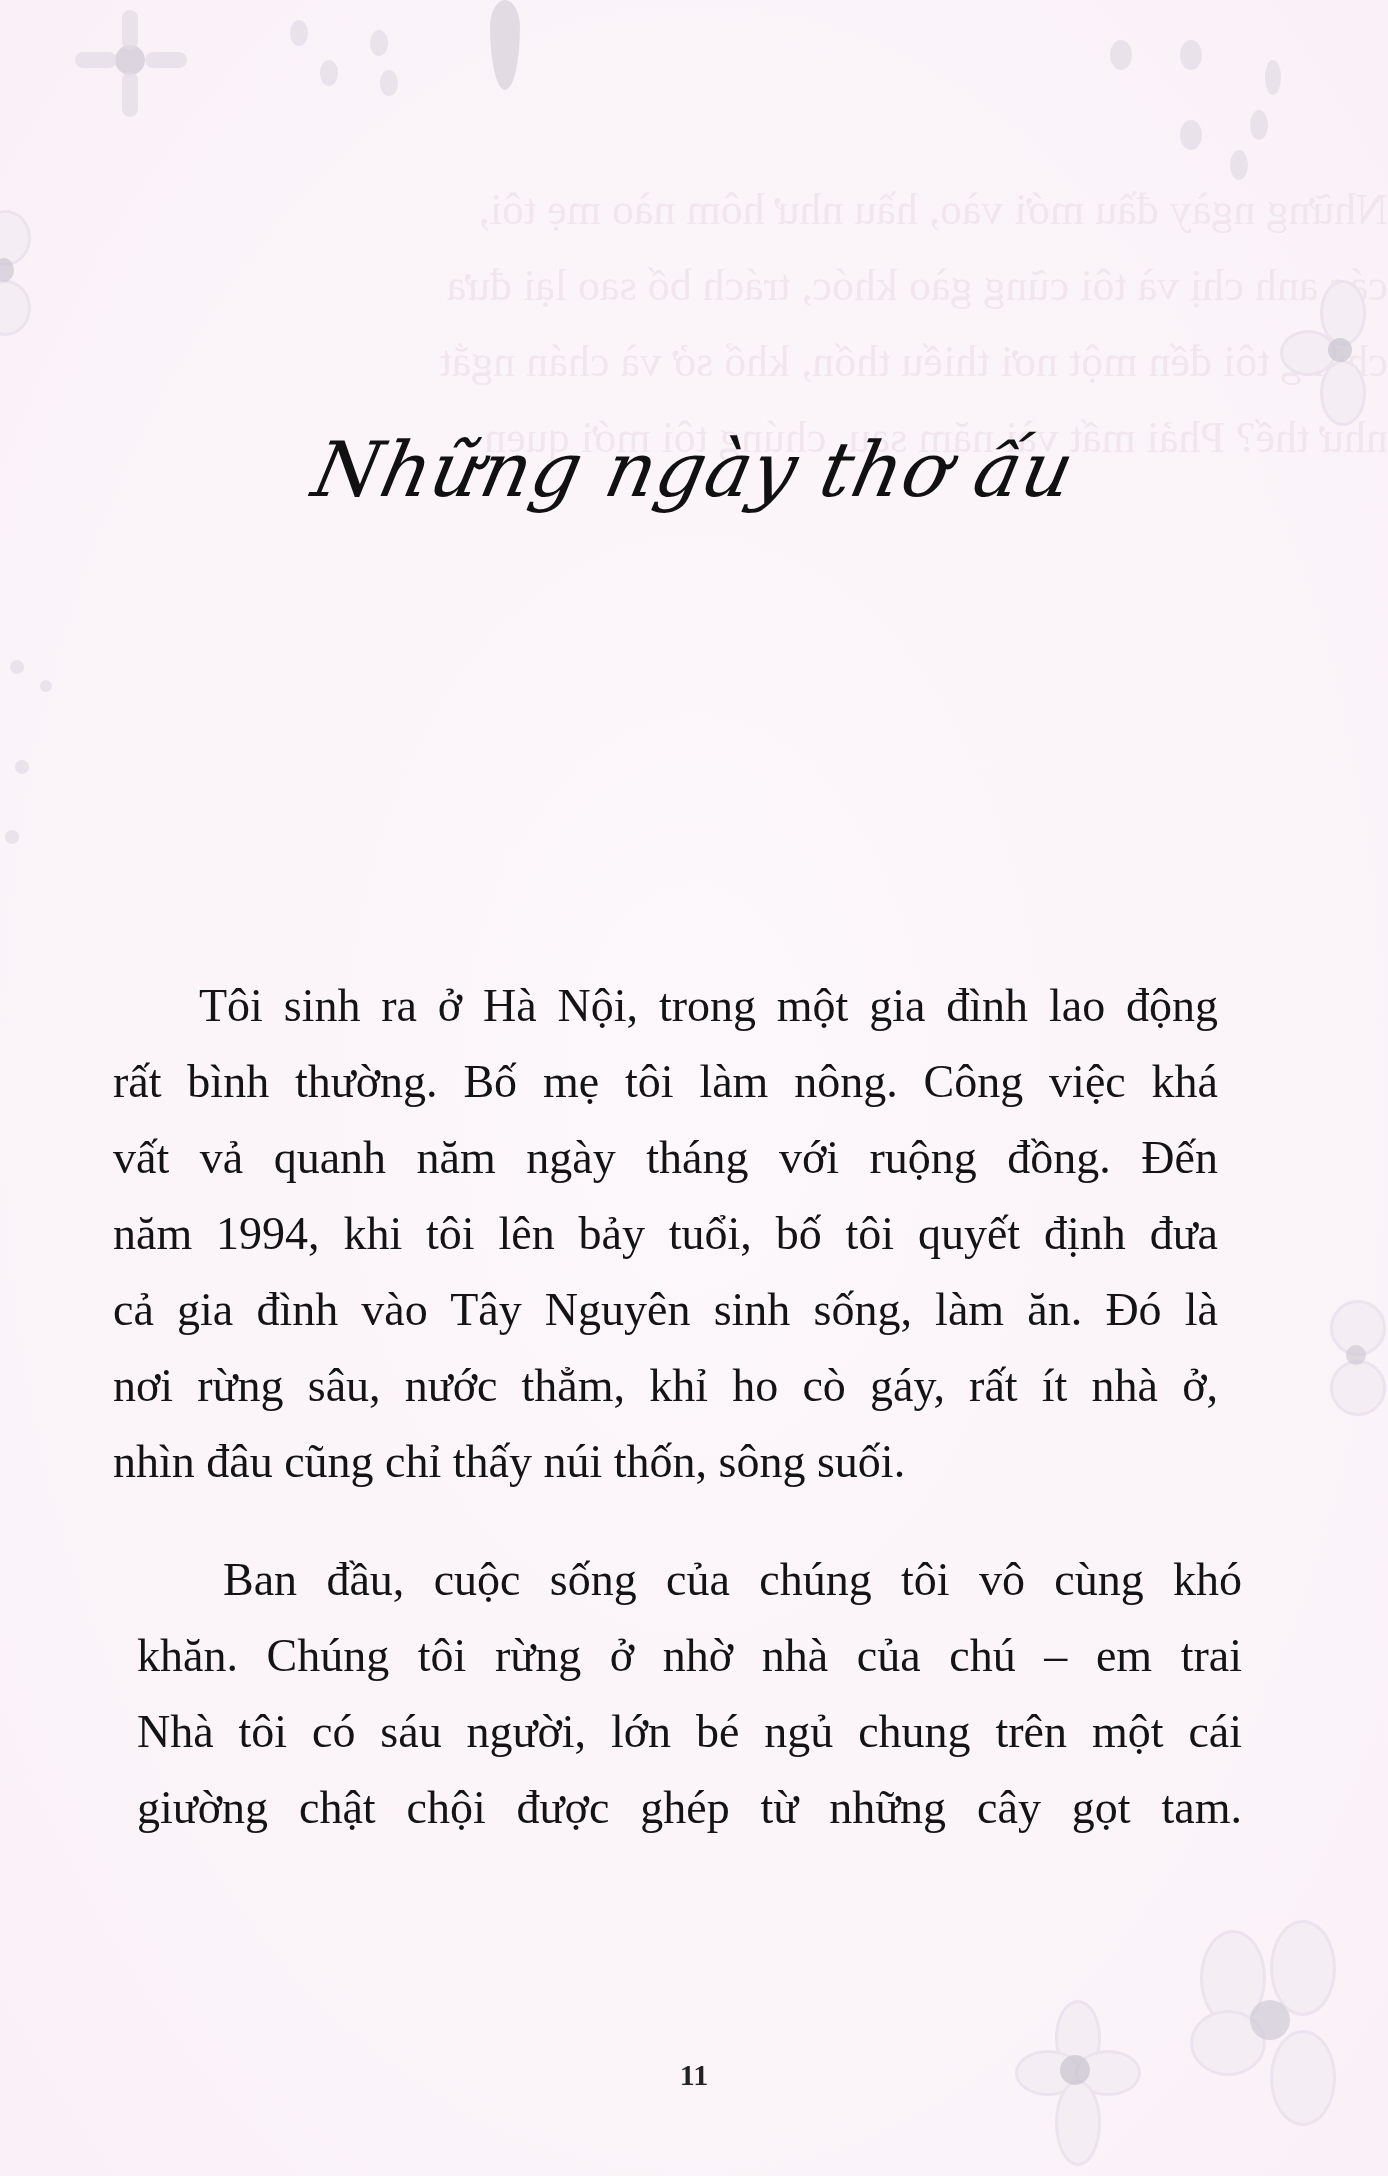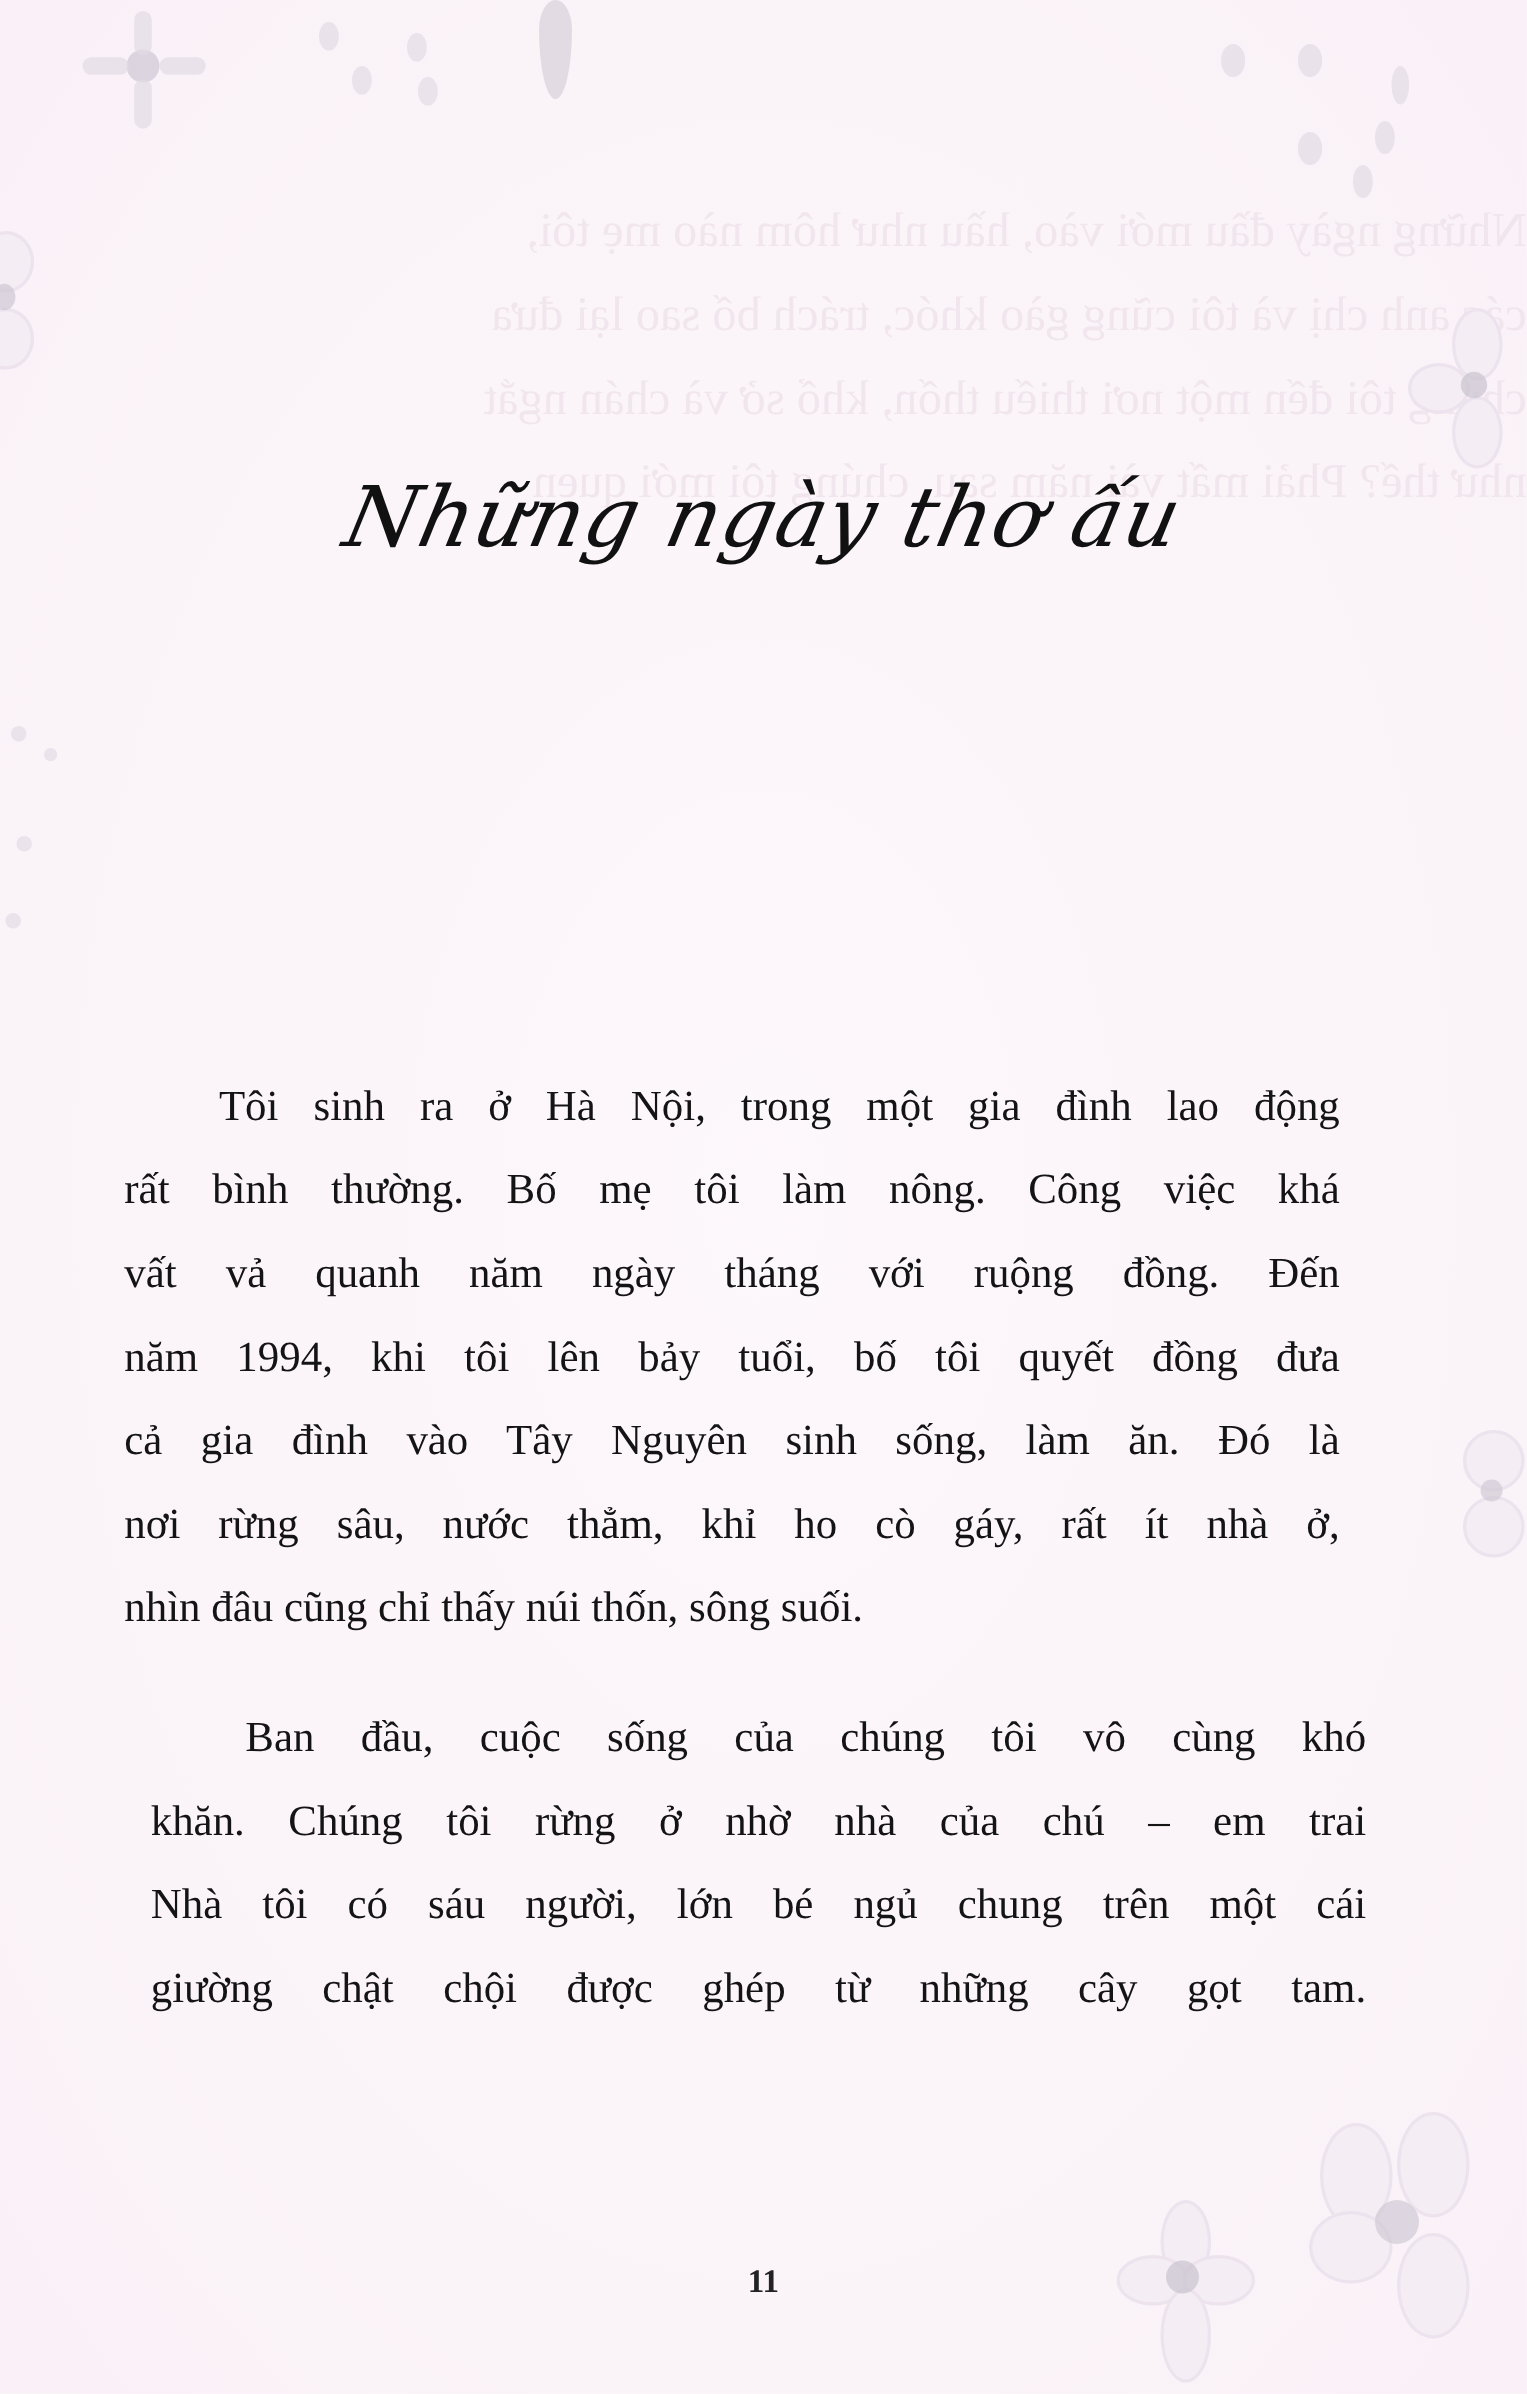--- a/index.html
+++ b/index.html
@@ -2,21 +2,21 @@
 <html><head>
 <meta charset="utf-8">
 <style>
   html, body { margin:0; padding:0; }
   body { width:1388px; height:2176px; overflow:hidden; background:#fbf4f9; position:relative; font-family:"Liberation Serif", serif; }
   .page { position:absolute; inset:0; background:radial-gradient(ellipse at 50% 50%, #fdf8fb 0%, #f9f1f7 100%); }
   .bleed { position:absolute; left:180px; right:0; color:#eadbe6; font-size:44px; line-height:76px; opacity:0.55; transform:scaleX(-1); white-space:nowrap; font-family:"Liberation Serif", serif; }
   .deco { position:absolute; border-radius:50%; background:#e3dbe6; opacity:0.7; }
   .petal { position:absolute; border-radius:50%; border:3px solid #ece3ee; background:#f4eef4; }
   .title { position:absolute; left:0; right:0; top:425px; text-align:center; font-family:"DejaVu Serif", serif; font-style:italic; font-size:76px; color:#111; letter-spacing:1px; transform:skewX(-12deg); font-weight:300; }
-  .para { position:absolute; left:113px; width:1105px; font-size:39px; line-height:76px; color:#141414; text-align:justify; text-align-last:left; }
+  .para { position:absolute; left:113px; width:1105px; font-size:46px; line-height:76px; color:#141414; text-align:justify; text-align-last:left; }
   .para .line { display:block; white-space:nowrap; text-align:justify; text-align-last:justify; }
   .para .line.last { text-align-last:left; }
   .para .line.indent { padding-left:86px; }
   .pagenum { position:absolute; left:0; right:0; top:2058px; text-align:center; font-weight:bold; font-size:30px; color:#222; }
 </style>
 </head>
 <body>
 
 <div class="page">
 
@@ -83,21 +83,21 @@
     <div class="petal" style="left:80px;top:110px;width:60px;height:90px;"></div>
     <div class="deco" style="left:60px;top:80px;width:40px;height:40px;background:#d0cad6;"></div>
   </div>
 
   <div class="title">Những ngày thơ ấu</div>
 
   <div class="para" style="top:968px;">
     <span class="line indent">Tôi sinh ra ở Hà Nội, trong một gia đình lao động</span>
     <span class="line">rất bình thường. Bố mẹ tôi làm nông. Công việc khá</span>
     <span class="line">vất vả quanh năm ngày tháng với ruộng đồng. Đến</span>
-    <span class="line">năm 1994, khi tôi lên bảy tuổi, bố tôi quyết đồng đưa</span>
+    <span class="line">năm 1994, khi tôi lên bảy tuổi, bố tôi quyết định đưa</span>
     <span class="line">cả gia đình vào Tây Nguyên sinh sống, làm ăn. Đó là</span>
     <span class="line">nơi rừng sâu, nước thẳm, khỉ ho cò gáy, rất ít nhà ở,</span>
     <span class="line last">nhìn đâu cũng chỉ thấy núi thốn, sông suối.</span>
   </div>
 
   <div class="para" style="top:1542px;margin-left:24px;">
     <span class="line indent">Ban đầu, cuộc sống của chúng tôi vô cùng khó</span>
     <span class="line">khăn. Chúng tôi rừng ở nhờ nhà của chú – em trai</span>
     <span class="line">Nhà tôi có sáu người, lớn bé ngủ chung trên một cái</span>
     <span class="line">giường chật chội được ghép từ những cây gọt tam.</span>

